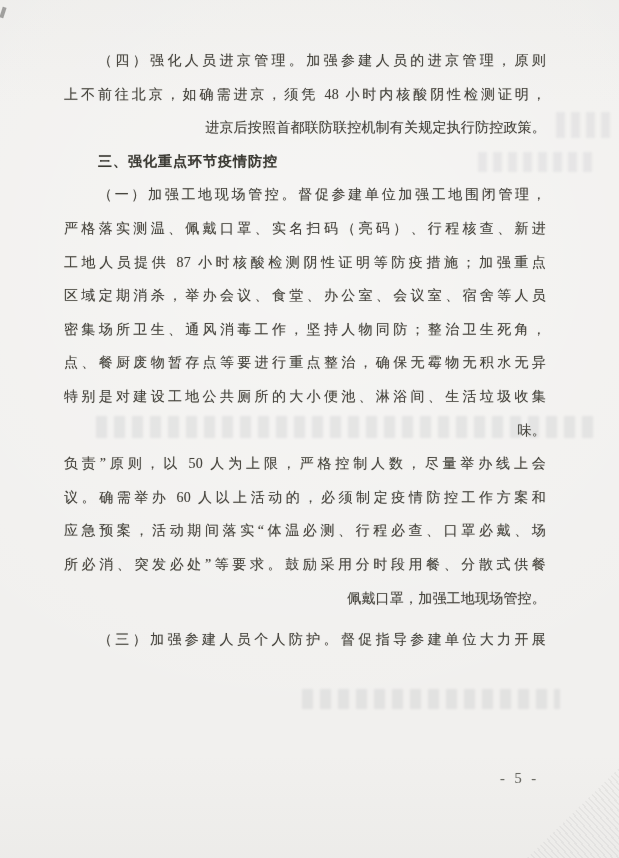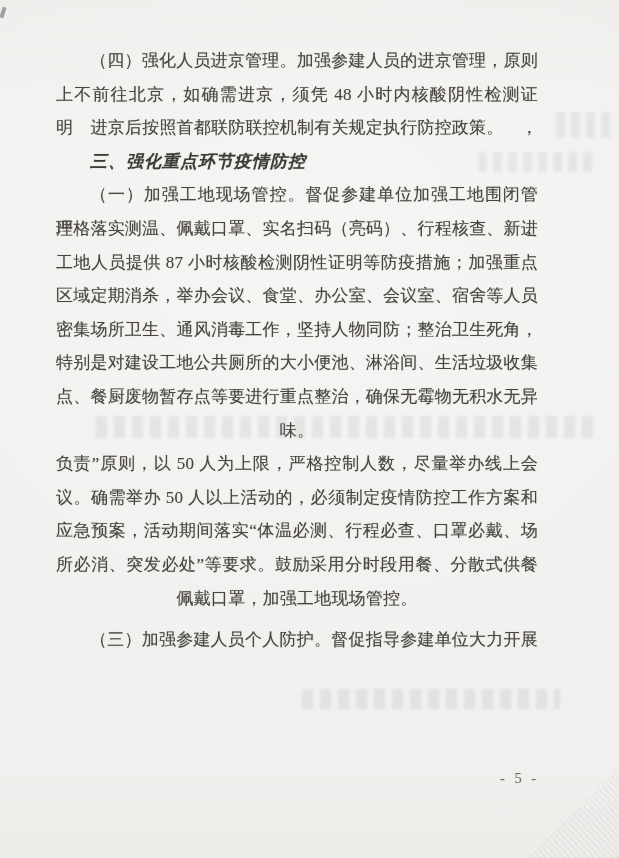--- a/index.html
+++ b/index.html
@@ -19,52 +19,51 @@
     position: absolute;
     inset: 0;
     background:
       radial-gradient(ellipse 120% 80% at 50% 30%, rgba(255,255,255,0.35), rgba(255,255,255,0) 70%),
       linear-gradient(180deg, rgba(210,210,205,0.10) 0%, rgba(255,255,255,0) 12%, rgba(255,255,255,0) 88%, rgba(205,205,200,0.12) 100%);
     pointer-events: none;
   }
 
   .doc-text {
     position: absolute;
-    left: 56px;
+    left: 64px;
     top: 44px;
     width: 482px;
     color: var(--ink, #48463f);
-    font-size: 17px;
+    font-size: 14px;
     text-shadow: 0 0 1px rgba(90,88,82,0.45);
   }
   .line {
     height: 33.6px;
     line-height: 33.6px;
-    text-align: center;
+    text-align: right;
     letter-spacing: 0.2px;
   }
   .line.justify {
     text-align: justify;
     text-align-last: justify;
     text-justify: inter-character;
   }
   .line.indent {
     text-indent: 34px;
   }
   .line.gap {
     margin-top: 8px;
   }
   .line.heading {
     font-family: "Liberation Sans", "DejaVu Sans", sans-serif;
     font-weight: 700;
     color: var(--ink-heading, #3c3b35);
     letter-spacing: 1px;
     text-align: left;
     text-align-last: left;
-    font-style: italic;
   }
 
   .page-number {
     position: absolute;
     left: 500px;
     top: 770px;
     width: 60px;
     font-size: 14.5px;
     letter-spacing: 3px;
     color: var(--ink-page-number, #6a6a64);
@@ -128,25 +127,25 @@
 <div class="doc-text">
     <div class="line indent justify">（四）强化人员进京管理。加强参建人员的进京管理，原则</div>
     <div class="line justify">上不前往北京，如确需进京，须凭 48 小时内核酸阴性检测证明，</div>
     <div class="line">进京后按照首都联防联控机制有关规定执行防控政策。</div>
     <div class="line indent heading">三、强化重点环节疫情防控</div>
     <div class="line indent justify">（一）加强工地现场管控。督促参建单位加强工地围闭管理，</div>
     <div class="line justify">严格落实测温、佩戴口罩、实名扫码（亮码）、行程核查、新进</div>
     <div class="line justify">工地人员提供 87 小时核酸检测阴性证明等防疫措施；加强重点</div>
     <div class="line justify">区域定期消杀，举办会议、食堂、办公室、会议室、宿舍等人员</div>
     <div class="line justify">密集场所卫生、通风消毒工作，坚持人物同防；整治卫生死角，</div>
+    <div class="line justify">点、餐厨废物暂存点等要进行重点整治，确保无霉物无积水无异</div>
     <div class="line justify">特别是对建设工地公共厕所的大小便池、淋浴间、生活垃圾收集</div>
-    <div class="line justify">点、餐厨废物暂存点等要进行重点整治，确保无霉物无积水无异</div>
     <div class="line">味。</div>
     <div class="line justify">负责”原则，以 50 人为上限，严格控制人数，尽量举办线上会</div>
-    <div class="line justify">议。确需举办 50 人以上活动的，必须制定疫情防控工作方案和</div>
+    <div class="line justify">议。确需举办 60 人以上活动的，必须制定疫情防控工作方案和</div>
     <div class="line justify">应急预案，活动期间落实“体温必测、行程必查、口罩必戴、场</div>
     <div class="line justify">所必消、突发必处”等要求。鼓励采用分时段用餐、分散式供餐</div>
     <div class="line">佩戴口罩，加强工地现场管控。</div>
     <div class="line indent justify gap">（三）加强参建人员个人防护。督促指导参建单位大力开展</div>
   </div>
 
 <div class="smudge block" id="smudge-right-upper"></div>
 <div class="smudge block" id="smudge-right-heading"></div>
 <div class="smudge row" id="smudge-row-middle"></div>
 <div class="smudge row" id="smudge-row-lower"></div>

